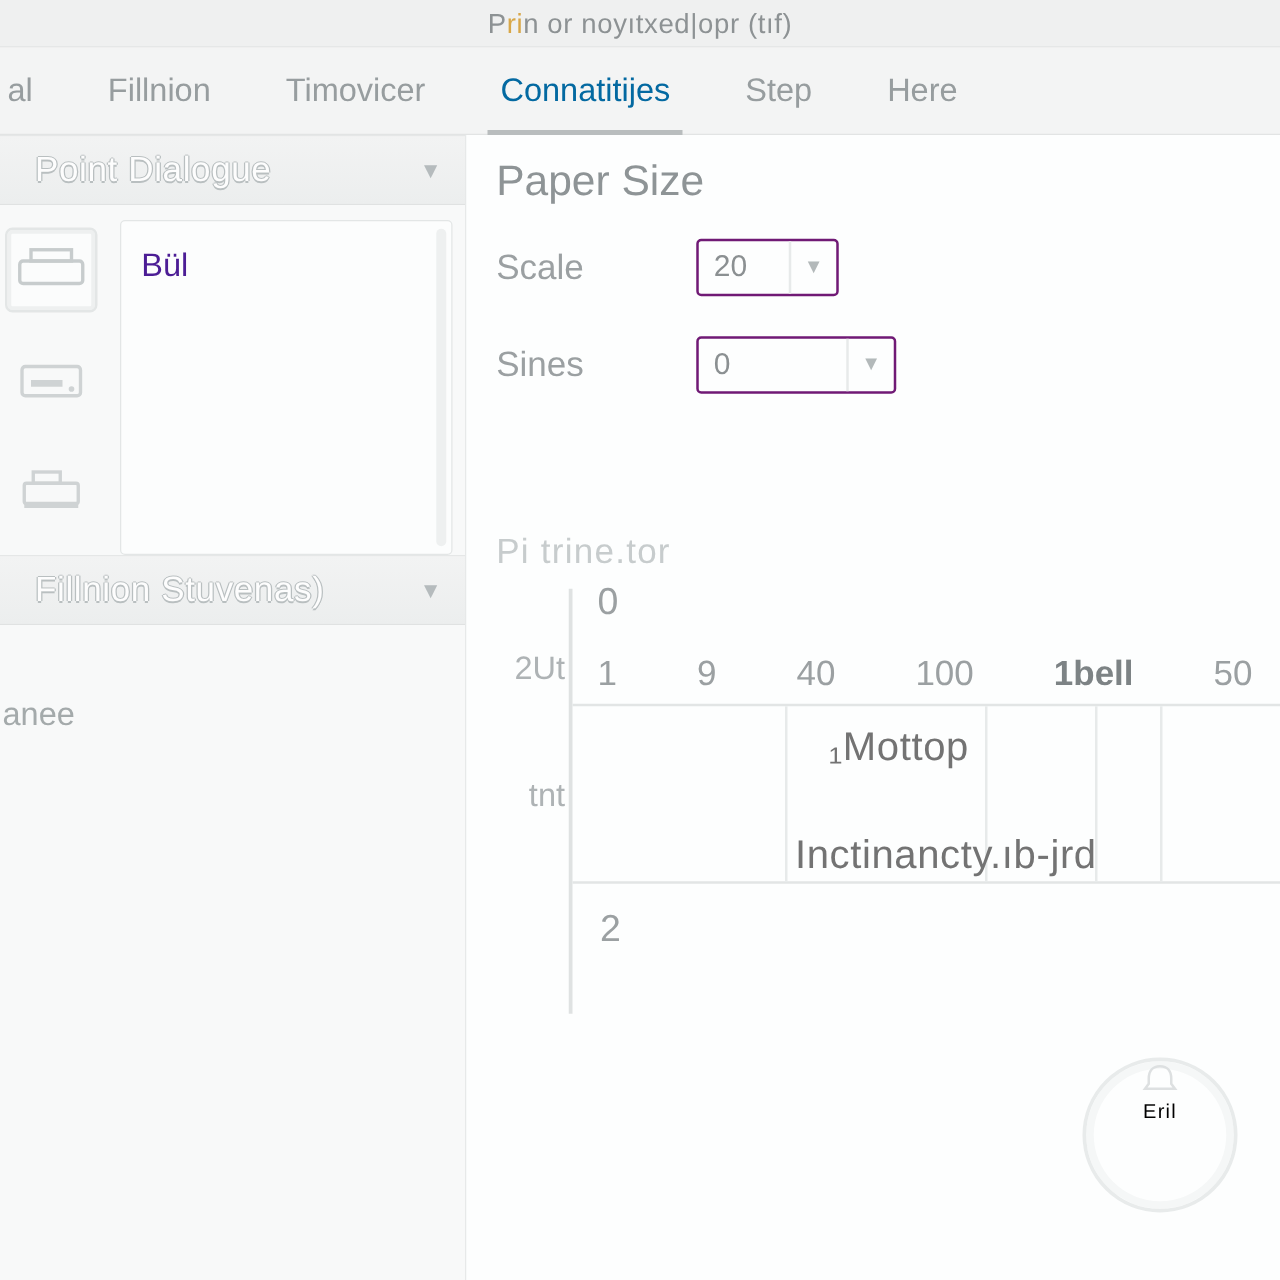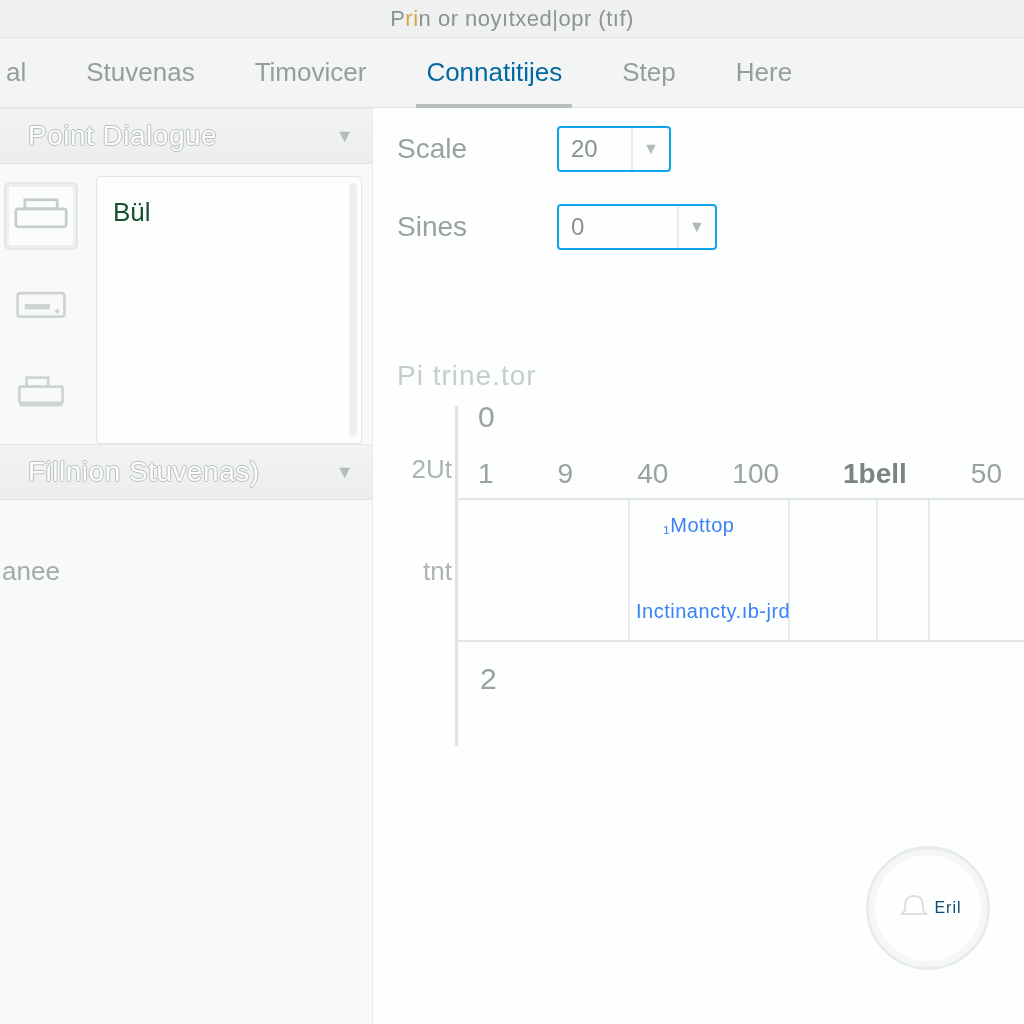--- a/index.html
+++ b/index.html
@@ -45,35 +45,35 @@
   .tool {
     width: 74px; height: 68px; border: 2px solid #e3e6e6; border-radius: 6px;
     background: #fbfcfc; display: flex; align-items: center; justify-content: center;
     cursor: pointer;
   }
   .tool.selected { box-shadow: 0 0 0 3px #eef0f0 inset; }
   .tool.bare { border: none; background: transparent; }
   .tool svg { width: 54px; height: 44px; }
   .listpane {
     flex: 1; height: 100%; border: 1px solid #e3e6e6; border-radius: 4px;
-    background: #fcfdfd; padding: 20px 16px; font-size: 26px; color: #14532d;
+    background: #fcfdfd; padding: 20px 16px; font-size: 26px; color: #4c1d95;
     position: relative;
   }
   .listpane::after { 
     content: ""; position: absolute; top: 6px; bottom: 6px; right: 4px; width: 8px;
     background: #eef0f0; border-radius: 4px;
   }
   .panel-b .panel-body { padding: 56px 0 0 2px; font-size: 26px; color: #a4aaab; }
   
   .section-title { font-size: 34px; color: #8e9496; margin-bottom: 26px; }
   .formrow { display: flex; align-items: center; margin-bottom: 32px; }
   .formrow label { width: 160px; font-size: 28px; color: #9ba0a2; }
   .combo {
     display: flex; align-items: center; height: 46px;
-    border: 2px solid #0ea5e9; border-radius: 4px; background: #fdfefe;
+    border: 2px solid #701a75; border-radius: 4px; background: #fdfefe;
   }
   .combo input {
     border: none; outline: none; background: transparent;
     font-size: 24px; color: #8b9092; padding: 0 12px; width: 72px;
   }
   .combo.wide input { width: 118px; }
   .combo .caret {
     width: 38px; height: 100%; display: flex; align-items: center; justify-content: center;
     border-left: 2px solid #e7eaea; color: #b3b9ba; font-size: 16px; cursor: pointer;
   }
@@ -98,46 +98,46 @@
   }
   .ruler .ticks span:nth-child(5) { font-weight: 600; color: #7d8385; }
   .ruler .band {
     position: absolute; top: 92px; left: 0; right: 0; height: 144px;
     border-top: 2px solid #e2e5e5; border-bottom: 2px solid #e2e5e5;
   }
   .ruler .band .v {
     position: absolute; top: 0; bottom: 0; width: 2px; background: #e7eaea;
   }
   .ruler .band .note {
-    position: absolute; font-size: 20px; color: #3b82f6; letter-spacing: .5px;
+    position: absolute; font-size: 32px; color: #737373; letter-spacing: .5px;
   }
   .ruler .two {
     position: absolute; top: 256px; left: 22px; font-size: 30px; color: #9ba0a2;
   }
   
   .stamp {
     position: absolute; right: 34px; bottom: 54px;
     width: 124px; height: 124px; border-radius: 50%;
-    border: 3px solid #e8ebeb; display: flex; flex-direction: row;
-    align-items: center; justify-content: center; color: #0c4a6e;
+    border: 3px solid #e8ebeb; display: flex; flex-direction: column;
+    align-items: center; color: #000000;
     box-shadow: 0 0 0 6px #f5f7f7 inset;
   }
   .stamp svg { width: 40px; height: 30px; margin-bottom: 2px; }
   .stamp span { font-size: 16px; letter-spacing: 1px; }
 </style>
 </head>
 <body>
 
 <div class="titlebar">
   <span>P</span><span class="accent">ri</span><span>n or noyıtxed|opr (tıf)</span>
 </div>
 
 <div class="tabs">
   <div class="tab">al</div>
-  <div class="tab">Stuvenas</div>
+  <div class="tab">Fillnion</div>
   <div class="tab">Timovicer</div>
   <div class="tab active">Connatitijes</div>
   <div class="tab">Step</div>
   <div class="tab">Here</div>
 </div>
 
 <div class="split">
 
   <div class="left">
     <div class="panel-a">
@@ -179,20 +179,21 @@
         <span>Fillnion Stuvenas)</span>
         <span class="chev">▼</span>
       </div>
       <div class="panel-body">
         <div>anee</div>
       </div>
     </div>
   </div>
 
   <div class="right">
+    <div class="section-title">Paper  Size</div>
 
     <div class="formrow">
       <label>Scale</label>
       <div class="combo">
         <input value="20" style="">
         <div class="caret">▼</div>
       </div>
     </div>
 
     <div class="formrow">

